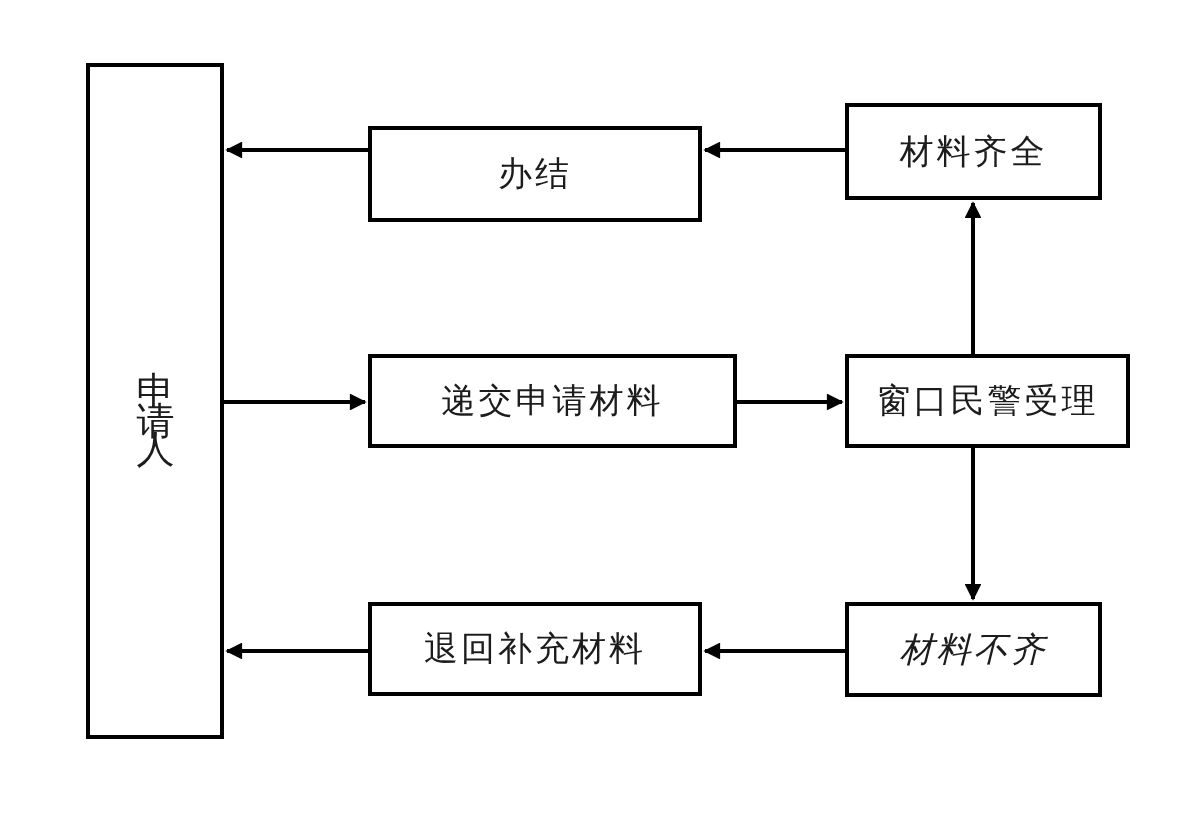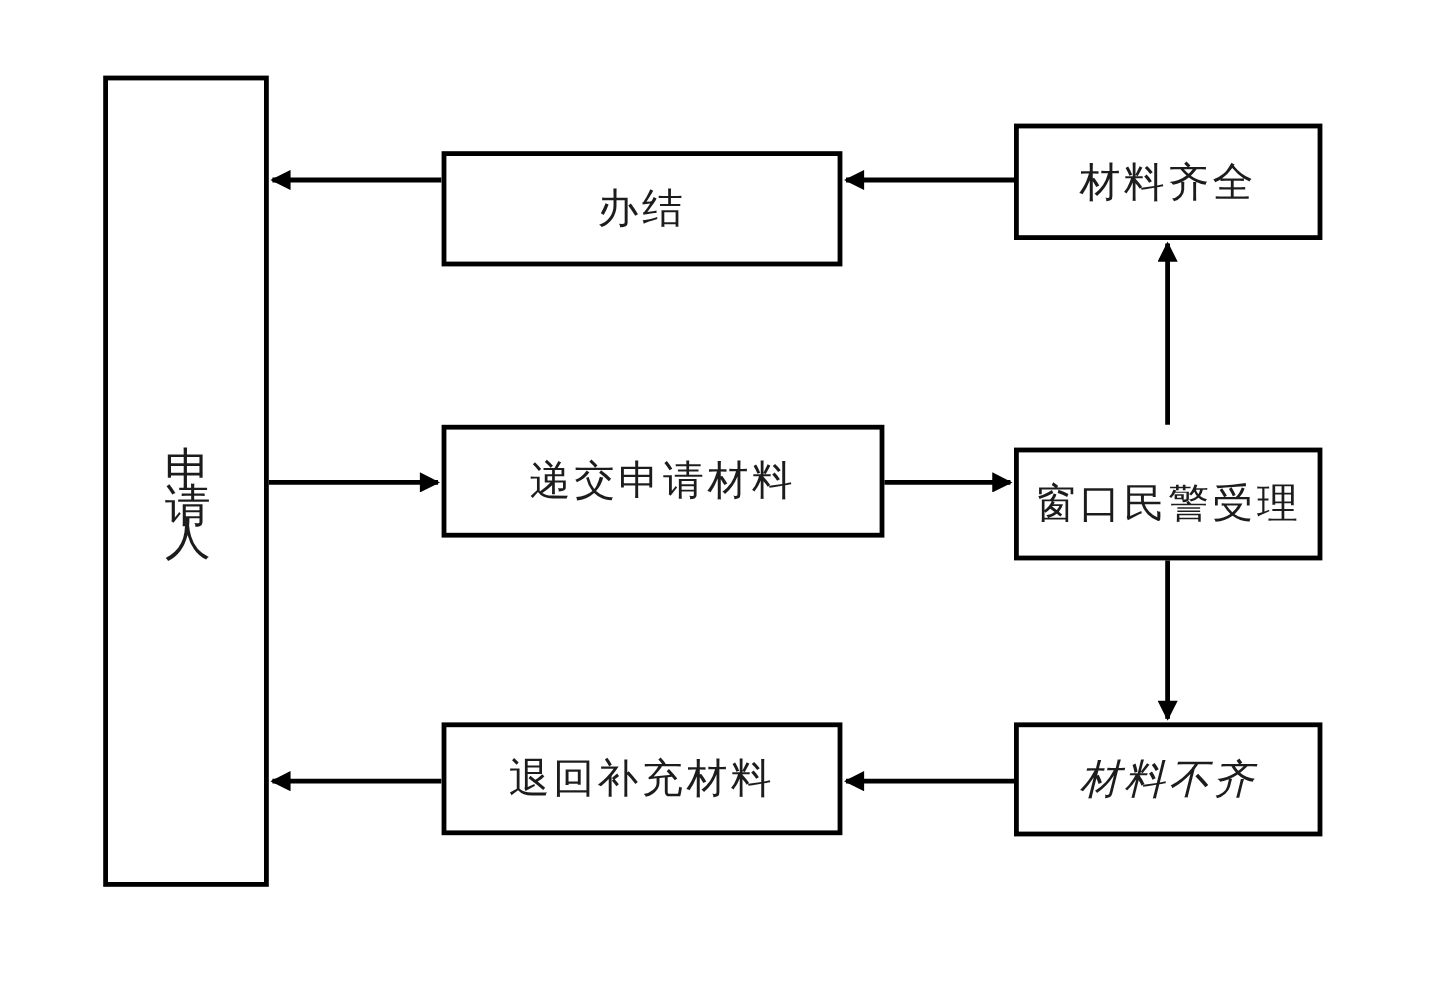--- a/index.html
+++ b/index.html
@@ -38,21 +38,21 @@
   .node-applicant .node-label {
     writing-mode: vertical-rl;
     text-orientation: upright;
     font-size: 38px;
     letter-spacing: 30px;
     transform: translateY(-15px); 
   }
   .node-complete            { left: 368px; top: 103px; width: 334px; height: 96px; margin-top: 23px; }
   .node-materials-complete  { left: 845px; top: 103px; width: 257px; height: 97px; }
   .node-submit-materials    { left: 368px; top: 354px; width: 369px; height: 94px; }
-  .node-window-officer      { left: 845px; top: 373px; width: 257px; height: 94px; align-items: center; }
+  .node-window-officer      { left: 845px; top: 354px; width: 285px; height: 94px; align-items: center; }
   .node-return-supplement   { left: 368px; top: 602px; width: 334px; height: 94px; font-family: Liberation Serif, serif; }
   .node-materials-incomplete{ left: 845px; top: 602px; width: 257px; height: 95px; font-style: italic; }
 
   .arrows-layer {
     position: absolute;
     left: 0; top: 0;
     width: 1200px;
     height: 827px;
     pointer-events: none;
   }

